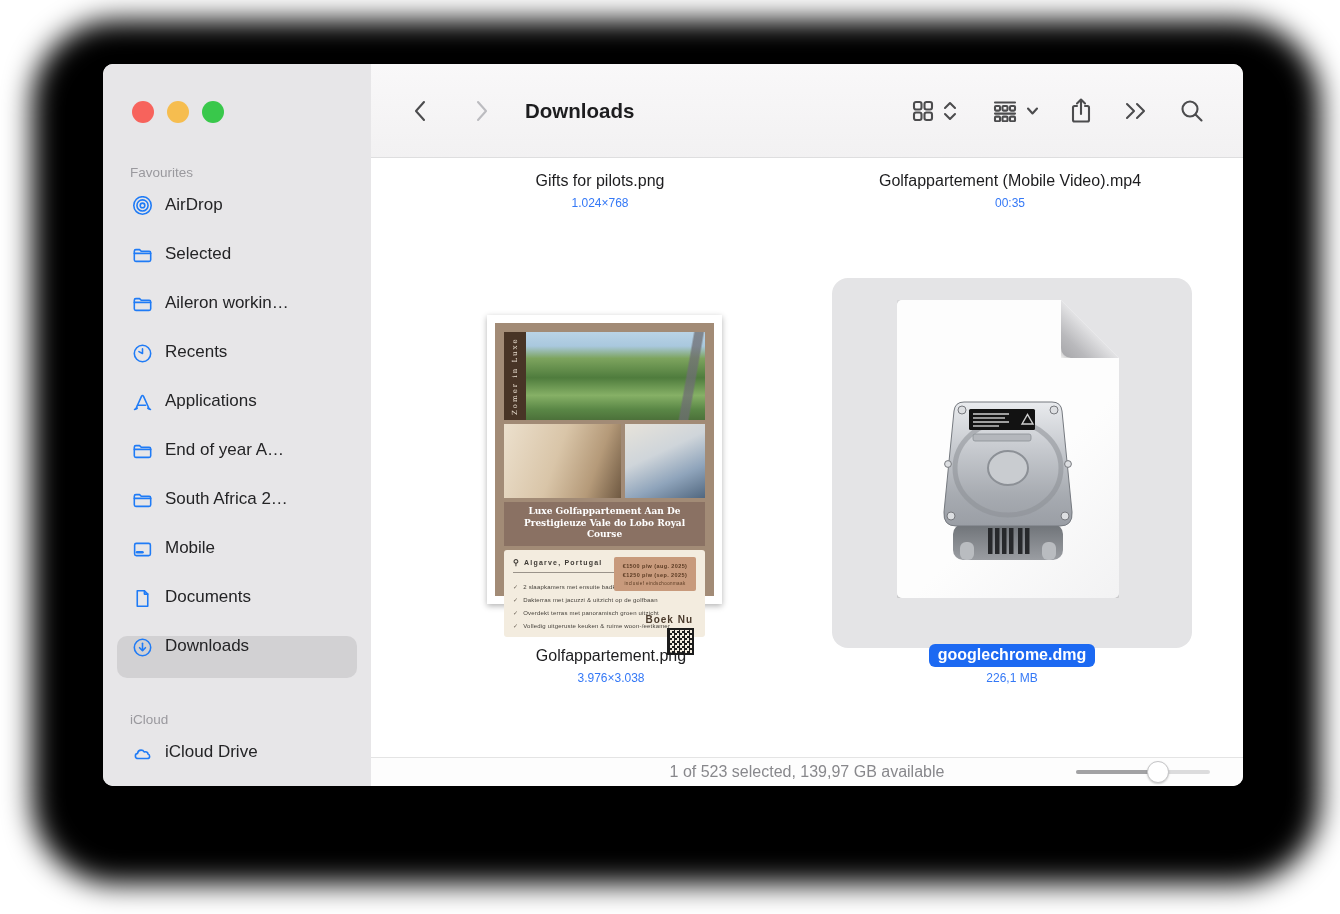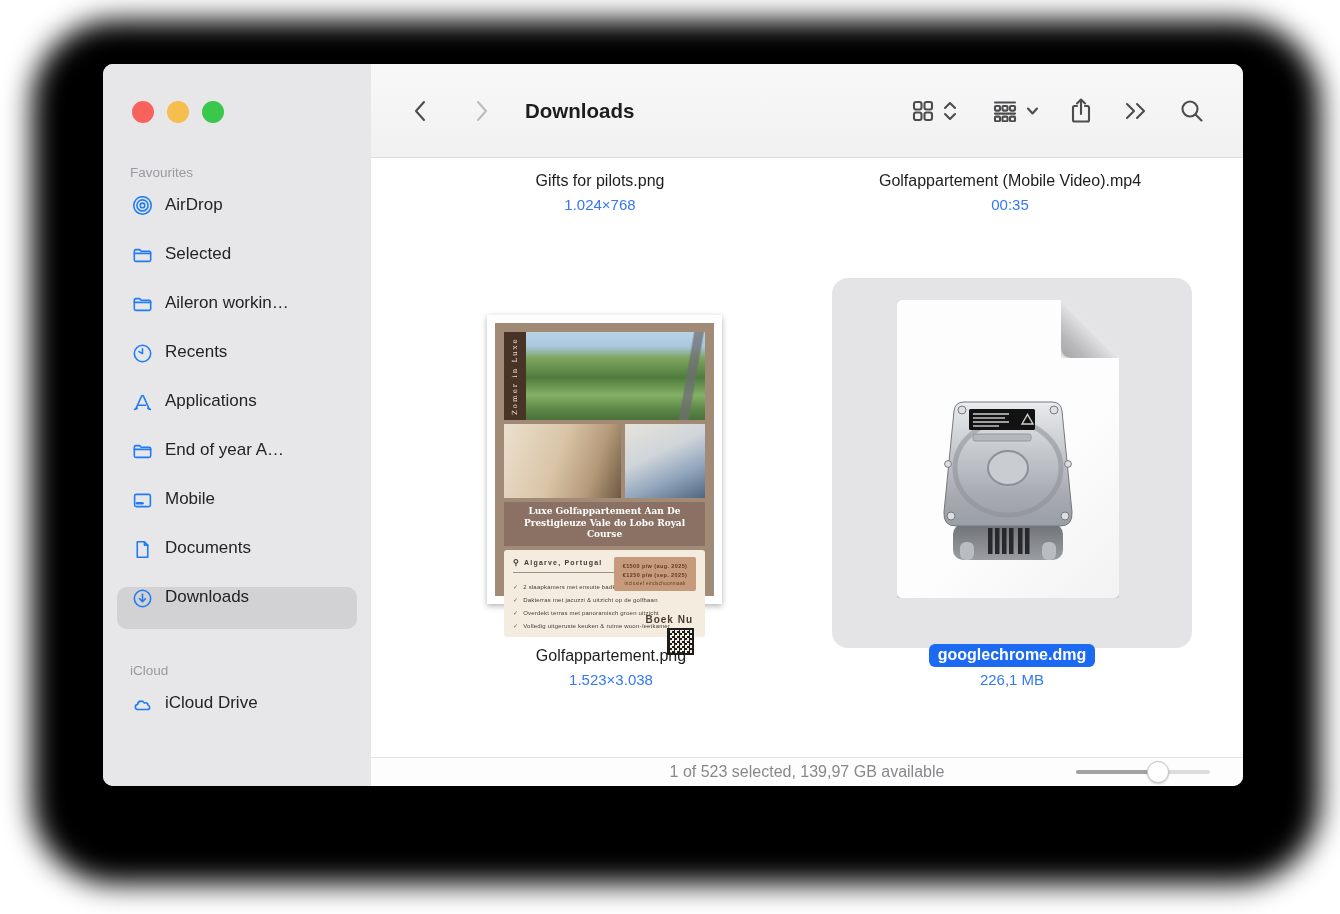--- a/index.html
+++ b/index.html
@@ -46,21 +46,21 @@
   .tb-title { margin-left:32px; font-size:20.5px; font-weight:bold; color:#1d1d1f; }
   .tb-right { margin-left:auto; display:flex; align-items:center; }
   .tb-group-ctl { display:flex; align-items:center; gap:9px; }
   .gap36 { margin-left:36px; } .gap30 { margin-left:30px; }
 
   
   .content { flex:1; background:#fff; position:relative; overflow:hidden; }
 
   .file-label { position:absolute; text-align:center; }
   .file-name { font-size:16px; color:#1d1d1f; line-height:1.35; }
-  .file-meta { font-size:15px; color:#3478f6; margin-top:4px; }
+  .file-meta { font-size:12px; color:#3478f6; margin-top:4px; }
 
   .lbl-1 { left:59px;  top:12px; width:340px; }
   .lbl-2 { left:503px; top:12px; width:272px; }
   .lbl-3 { left:70px;  top:487px; width:340px; }
   .lbl-4 { left:459px; top:486px; width:364px; }
   .name-pill { display:inline-block; background:#1c69f2; color:#fff; font-weight:bold;
                font-size:16px; padding:2px 9px 3px; border-radius:6px; }
 
   
   .dmg-select { position:absolute; left:461px; top:120px; width:360px; height:370px;
@@ -201,20 +201,29 @@
     <div class="sb-item">
       <span class="sb-icon">
         <svg viewBox="0 0 20 20">
             <path d="M2.2 6 Q2.2 4.4 3.7 4.4 L7.2 4.4 L8.8 6 L16.4 6 Q17.8 6 17.8 7.5 L17.8 14 Q17.8 15.6 16.3 15.6 L3.7 15.6 Q2.2 15.6 2.2 14 Z"></path>
             <path d="M2.2 8 L17.8 8"></path>
           </svg>
       </span>
       <span class="sb-label">End of year A…</span>
     </div>
 
+    <div class="sb-item">
+      <span class="sb-icon">
+        <svg viewBox="0 0 20 20">
+            <path d="M2.2 6 Q2.2 4.4 3.7 4.4 L7.2 4.4 L8.8 6 L16.4 6 Q17.8 6 17.8 7.5 L17.8 14 Q17.8 15.6 16.3 15.6 L3.7 15.6 Q2.2 15.6 2.2 14 Z"></path>
+            <path d="M2.2 8 L17.8 8"></path>
+          </svg>
+      </span>
+      <span class="sb-label">South Africa 2…</span>
+    </div>
 
     <div class="sb-item">
       <span class="sb-icon">
         <svg viewBox="0 0 20 20">
             <rect x="2.5" y="4.2" width="15" height="11.6" rx="1.6"></rect>
             <path d="M4.8 12.6 L10 12.6" stroke-width="2.4"></path>
           </svg>
       </span>
       <span class="sb-label">Mobile</span>
     </div>
@@ -424,21 +433,21 @@
             <circle cx="18" cy="120" r="4"></circle>
               <circle cx="132" cy="120" r="4"></circle>
             <circle cx="15" cy="68" r="3.4"></circle>
               <circle cx="135" cy="68" r="3.4"></circle>
           </g>
         </svg>
       </div>
 
       <div class="file-label lbl-3">
         <div class="file-name">Golfappartement.png</div>
-        <div class="file-meta">1.523×3.038</div>
+        <div class="file-meta">3.976×3.038</div>
       </div>
 
       <div class="file-label lbl-4">
         <div><span class="name-pill">googlechrome.dmg</span></div>
         <div class="file-meta">226,1 MB</div>
       </div>
 
     </div>
 
     <div class="statusbar">

